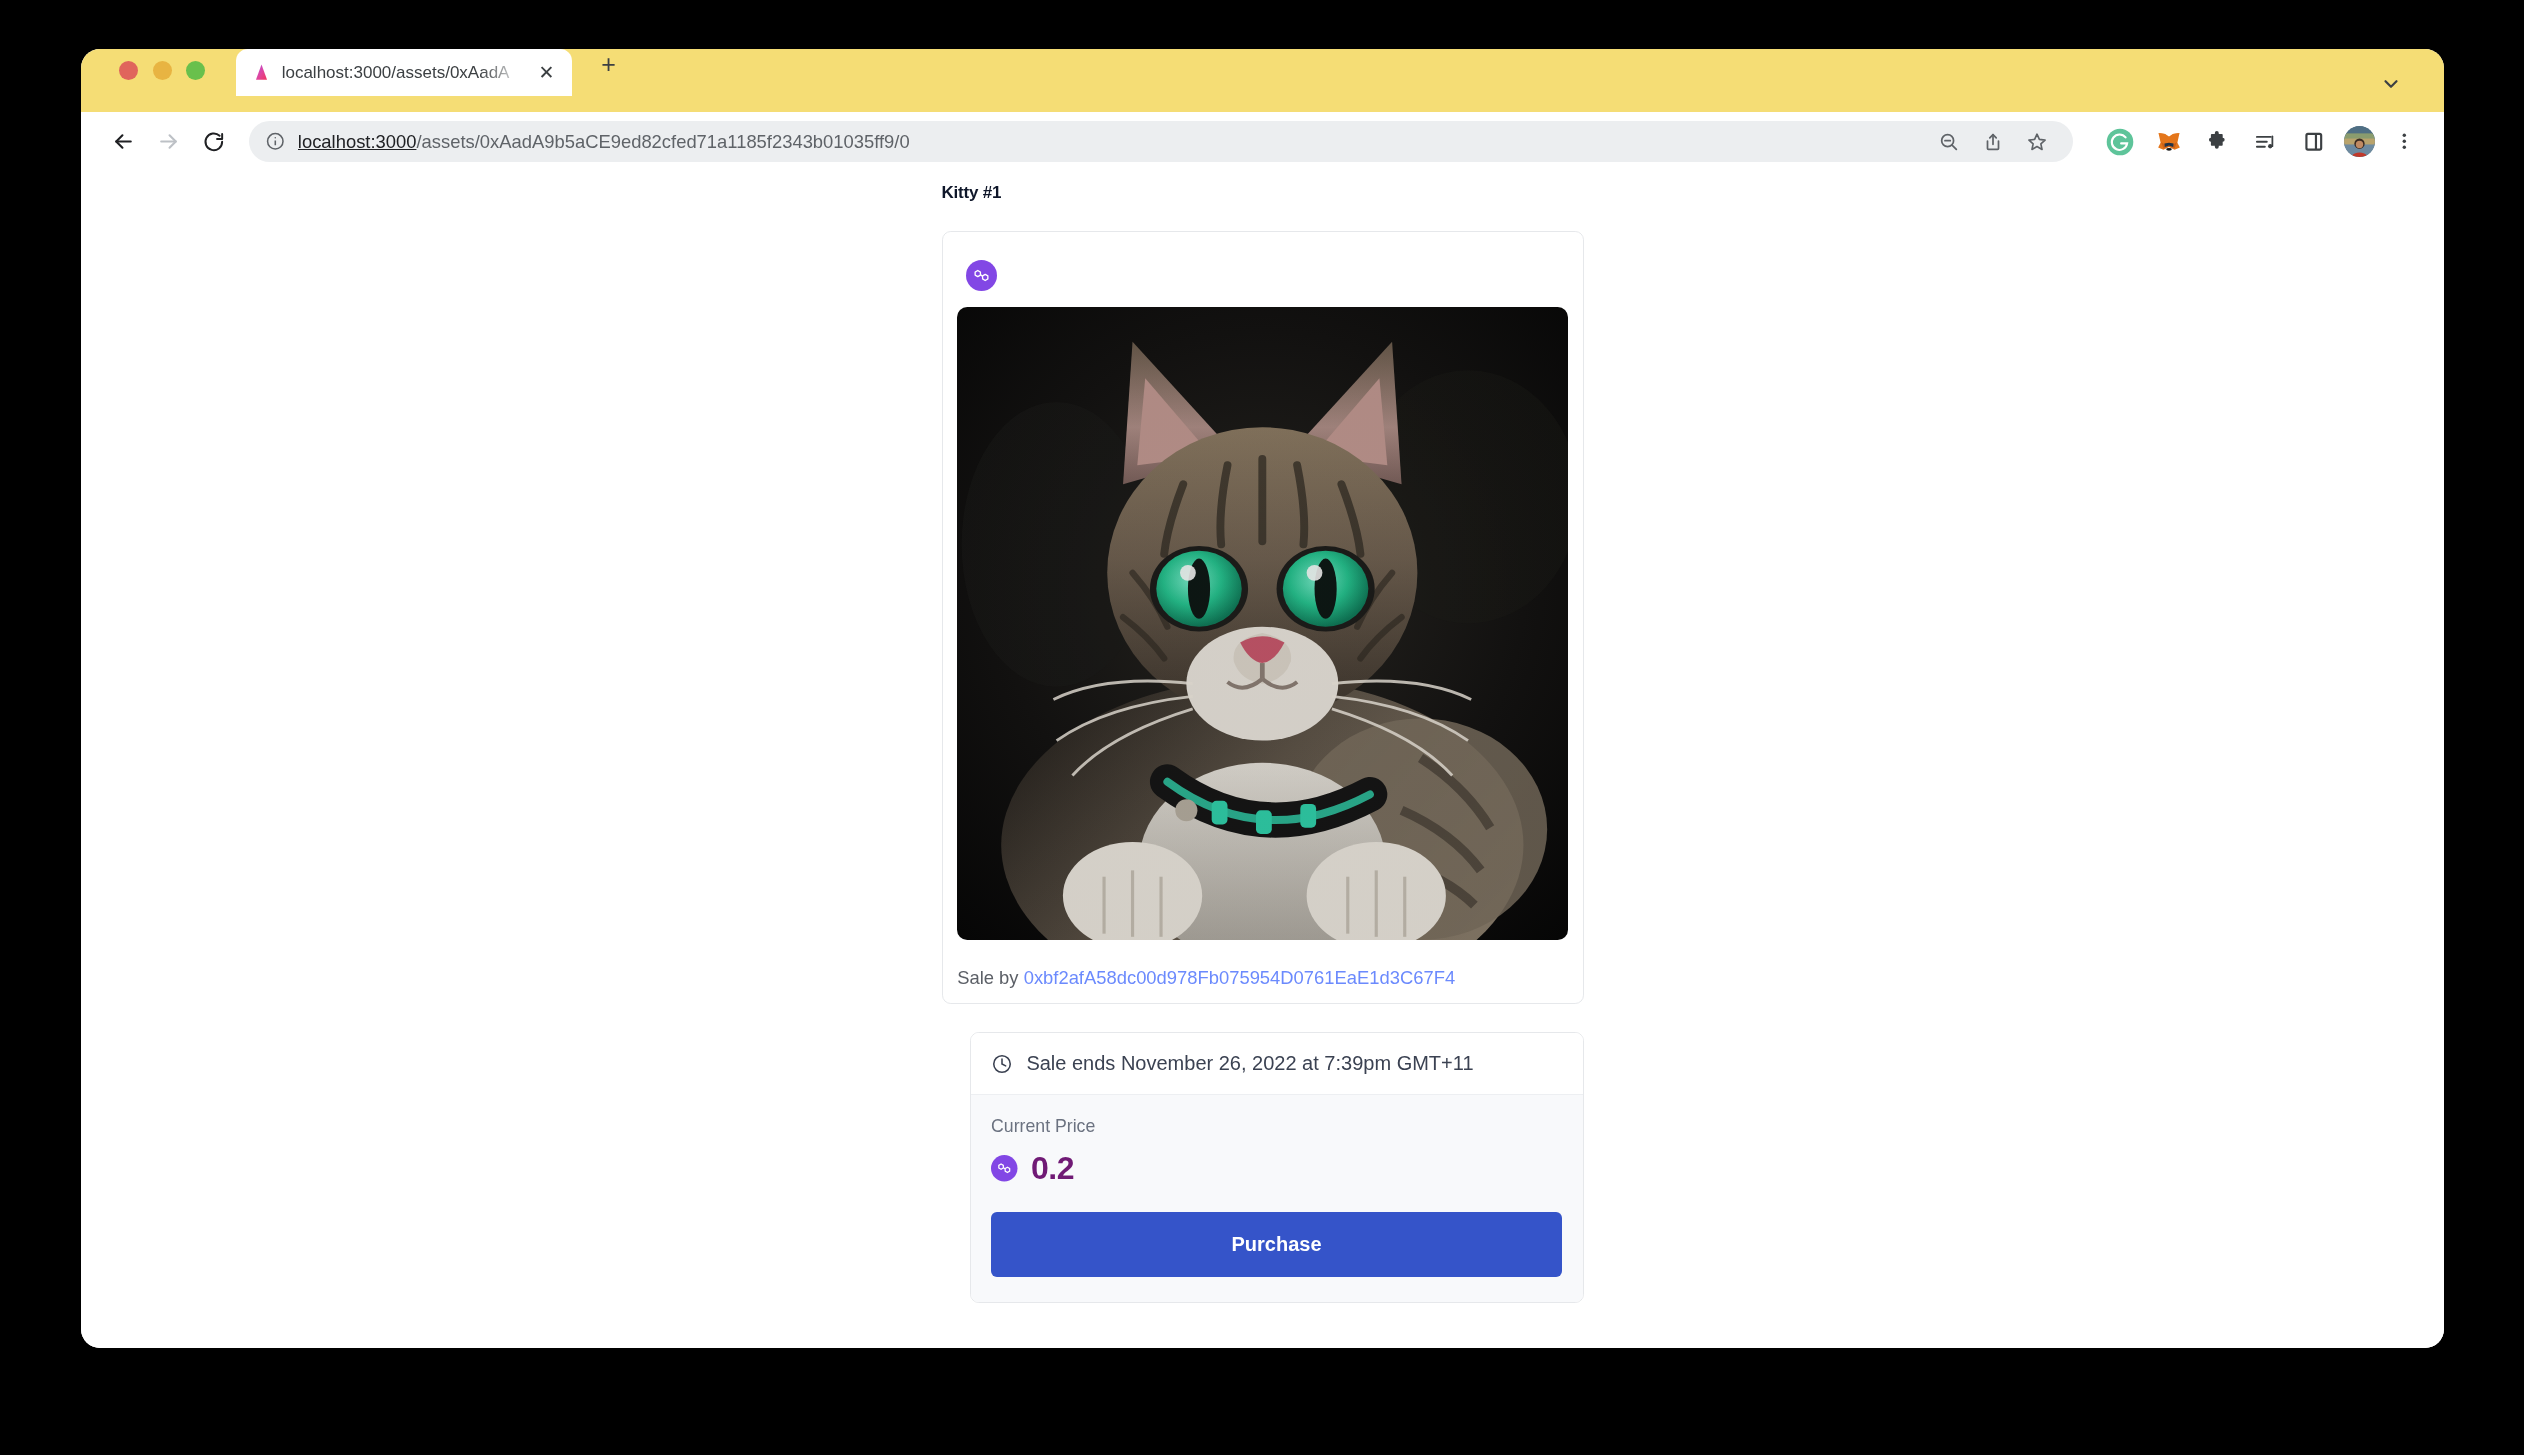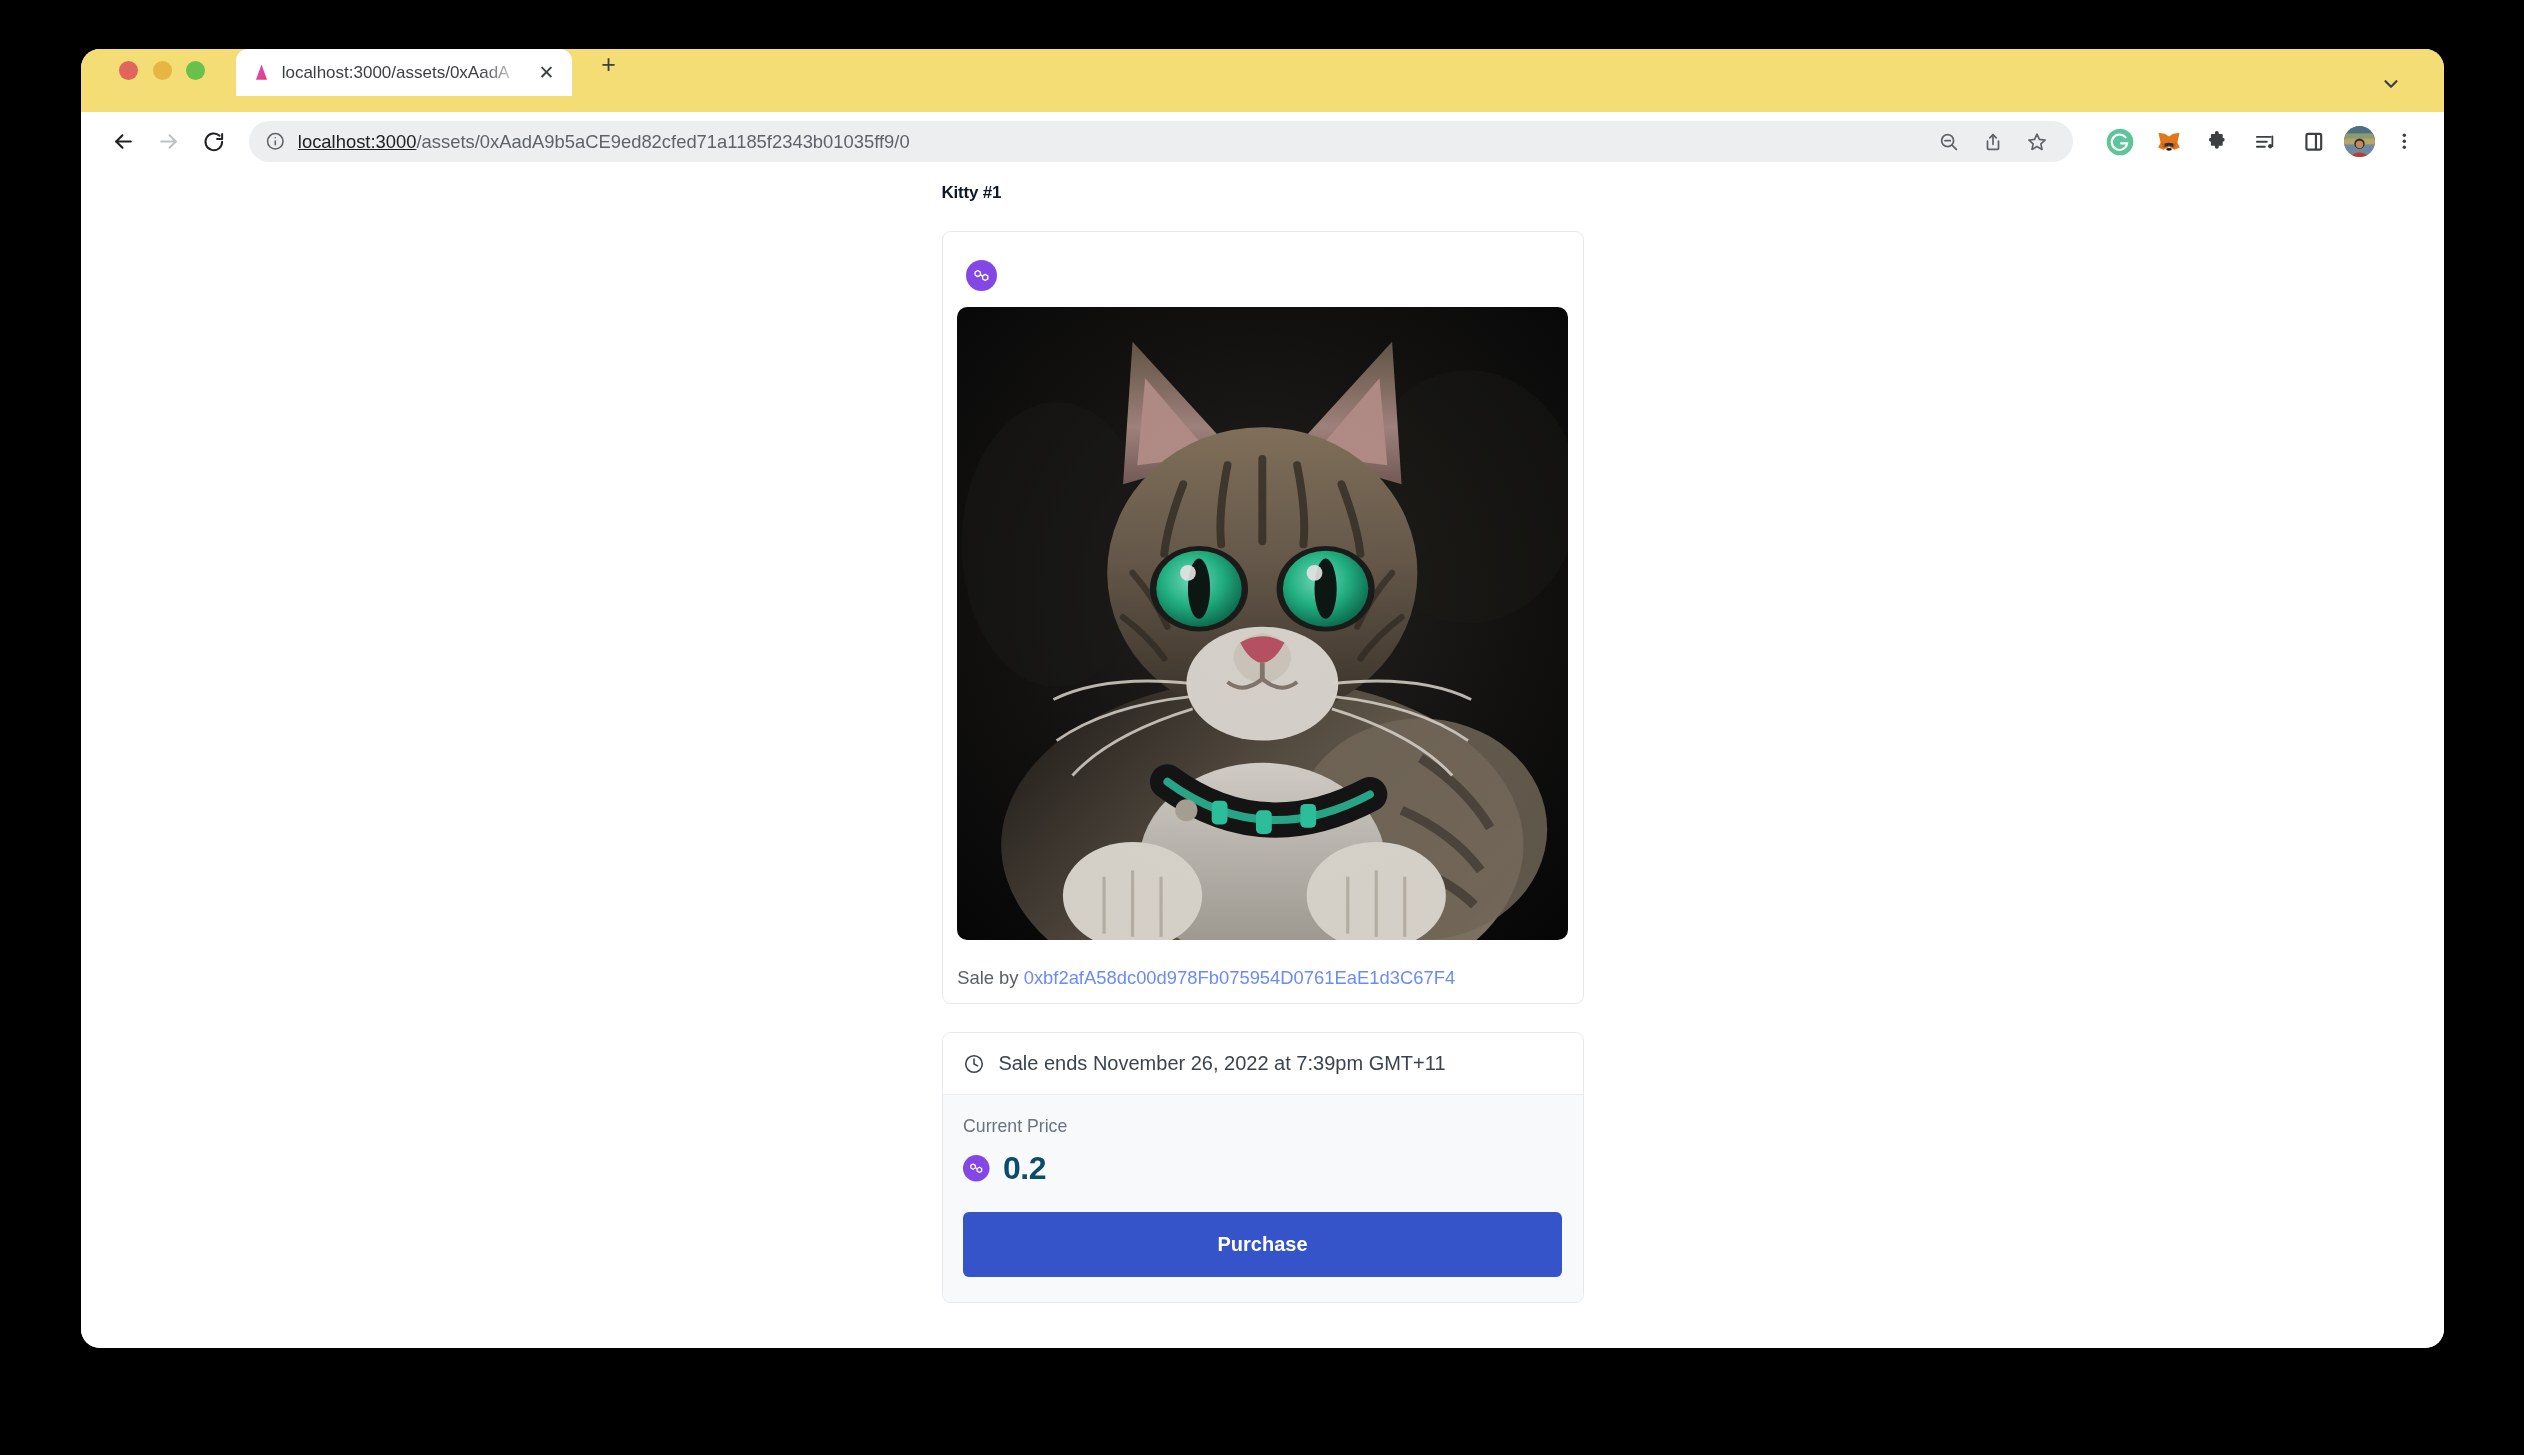--- a/index.html
+++ b/index.html
@@ -208,20 +208,21 @@
     color: #6b8afd;
   }
 
   
   .sale-card {
     margin-top: 28px;
     border: 0.7px solid #e6e8eb;
     border-radius: 8.8px;
     overflow: hidden;
     background: #ffffff;
+    margin-left: 28px;
   }
   .sale-header {
     display: flex;
     align-items: center;
     gap: 13.3px;
     padding: 19px 20.6px;
     border-bottom: 0.7px solid #edeff2;
     background: #ffffff;
   }
   .sale-header-text {
@@ -239,21 +240,21 @@
   }
   .price-row {
     display: flex;
     align-items: center;
     gap: 13.3px;
     margin-bottom: 25px;
   }
   .price-value {
     font-size: 32px;
     font-weight: bold;
-    color: #0c4a6e;
+    color: #701a75;
     letter-spacing: -0.4px;
   }
   .purchase-btn {
     display: block;
     width: 100%;
     height: 65px;
     background: #3554c9;
     color: #ffffff;
     font-size: 20px;
     font-weight: bold;

